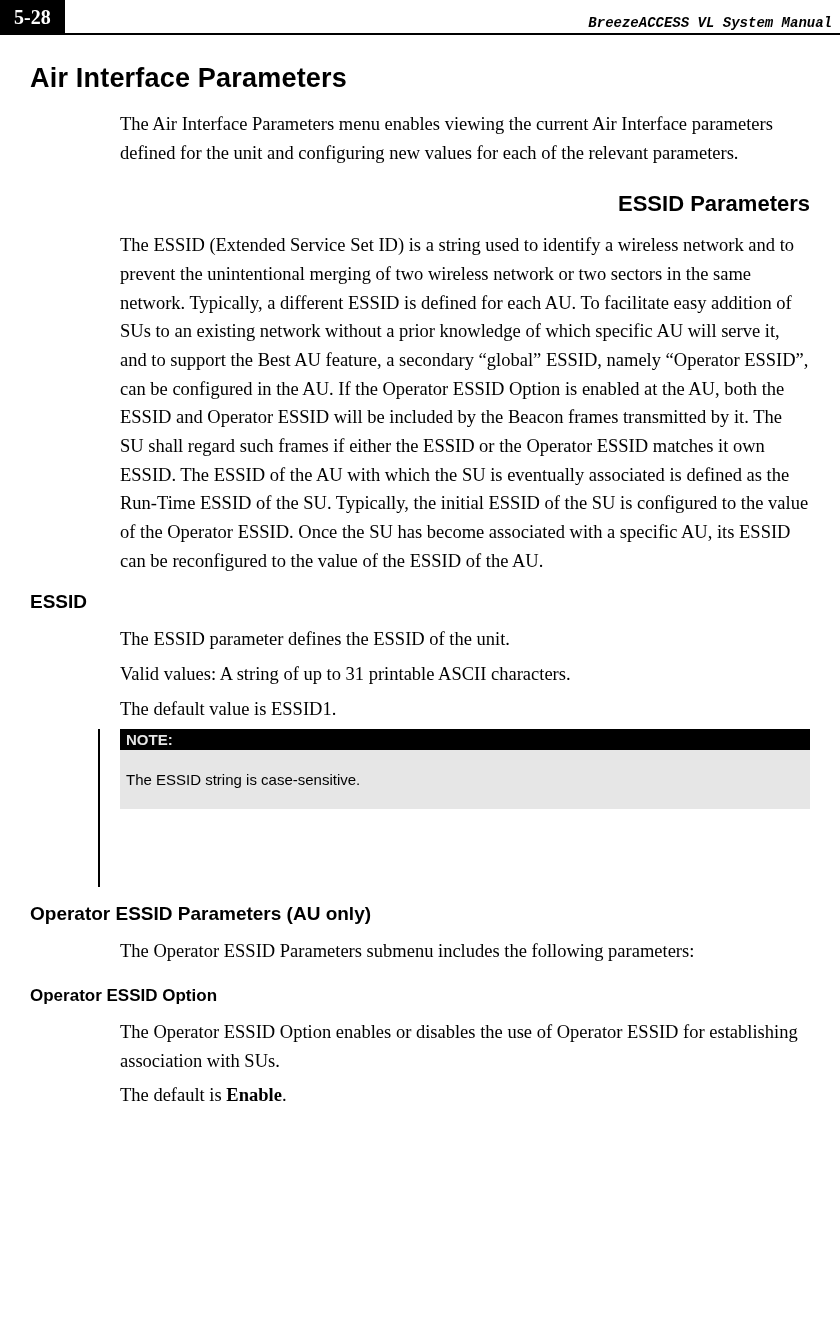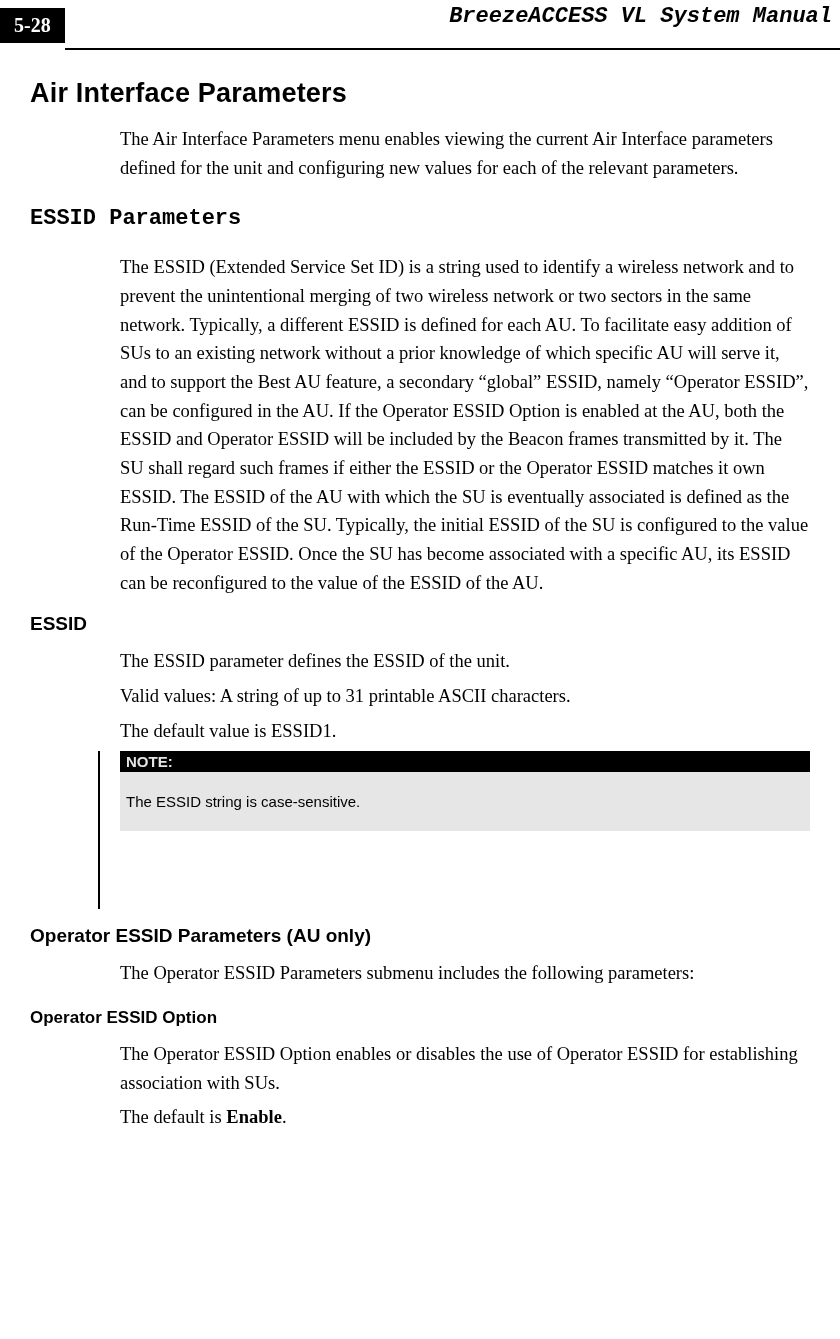--- a/index.html
+++ b/index.html
@@ -2,42 +2,43 @@
 <html><head>
 <meta charset="utf-8">
 <style>
   * { box-sizing: border-box; margin: 0; padding: 0; }
   html, body { width: 840px; background: #fff; }
   body { font-family: Georgia, "Times New Roman", serif; color: #000; }
 
   .page { width: 840px; min-height: 1339px; padding: 0 30px 40px 30px; position: relative; }
 
   .header-bar {
-    display: flex; align-items: center; margin-bottom: 28px; margin-left:-30px; margin-right:-30px;
+    display: flex; align-items: flex-end; margin-bottom: 28px; margin-left:-30px; margin-right:-30px;
   }
   .page-num {
     background: #000; color: #fff; font-family: Georgia, serif; font-weight: bold;
     font-size: 20px; padding: 6px 14px; display:flex; align-items:center;
   }
   .header-right {
     flex: 1; display:flex; flex-direction:column; justify-content:flex-start;
   }
   .header-title {
     font-family: "Courier New", monospace; font-weight: bold; font-style: italic;
-    font-size: 22px; text-align: right; padding: 4px 8px 19px 0;
+    font-size: 14px; text-align: right; padding: 4px 8px 2px 0;
   }
   .header-rule { border: none; border-top: 2px solid #000; }
 
   .h2 {
     font-family: Arial, Helvetica, sans-serif; font-weight: 900; font-size: 27px;
     margin: 10px 0 16px 0; letter-spacing: 0.2px;
   }
   .h3 {
-    font-family: Liberation Mono, monospace; font-weight: 900; font-size: 22px;
-    margin: 24px 0 22px 0;
+    font-family: Liberation Sans, sans-serif; font-weight: 900; font-size: 22px;
+    margin: 24px 0 14px 0;
+    text-align: right;
   }
   .h4 {
     font-family: Arial, Helvetica, sans-serif; font-weight: 900; font-size: 19px;
     margin: 16px 0 12px 0;
   }
   .h5 {
     font-family: Arial, Helvetica, sans-serif; font-weight: bold; font-size: 17px;
     margin: 20px 0 12px 0;
   }
 

